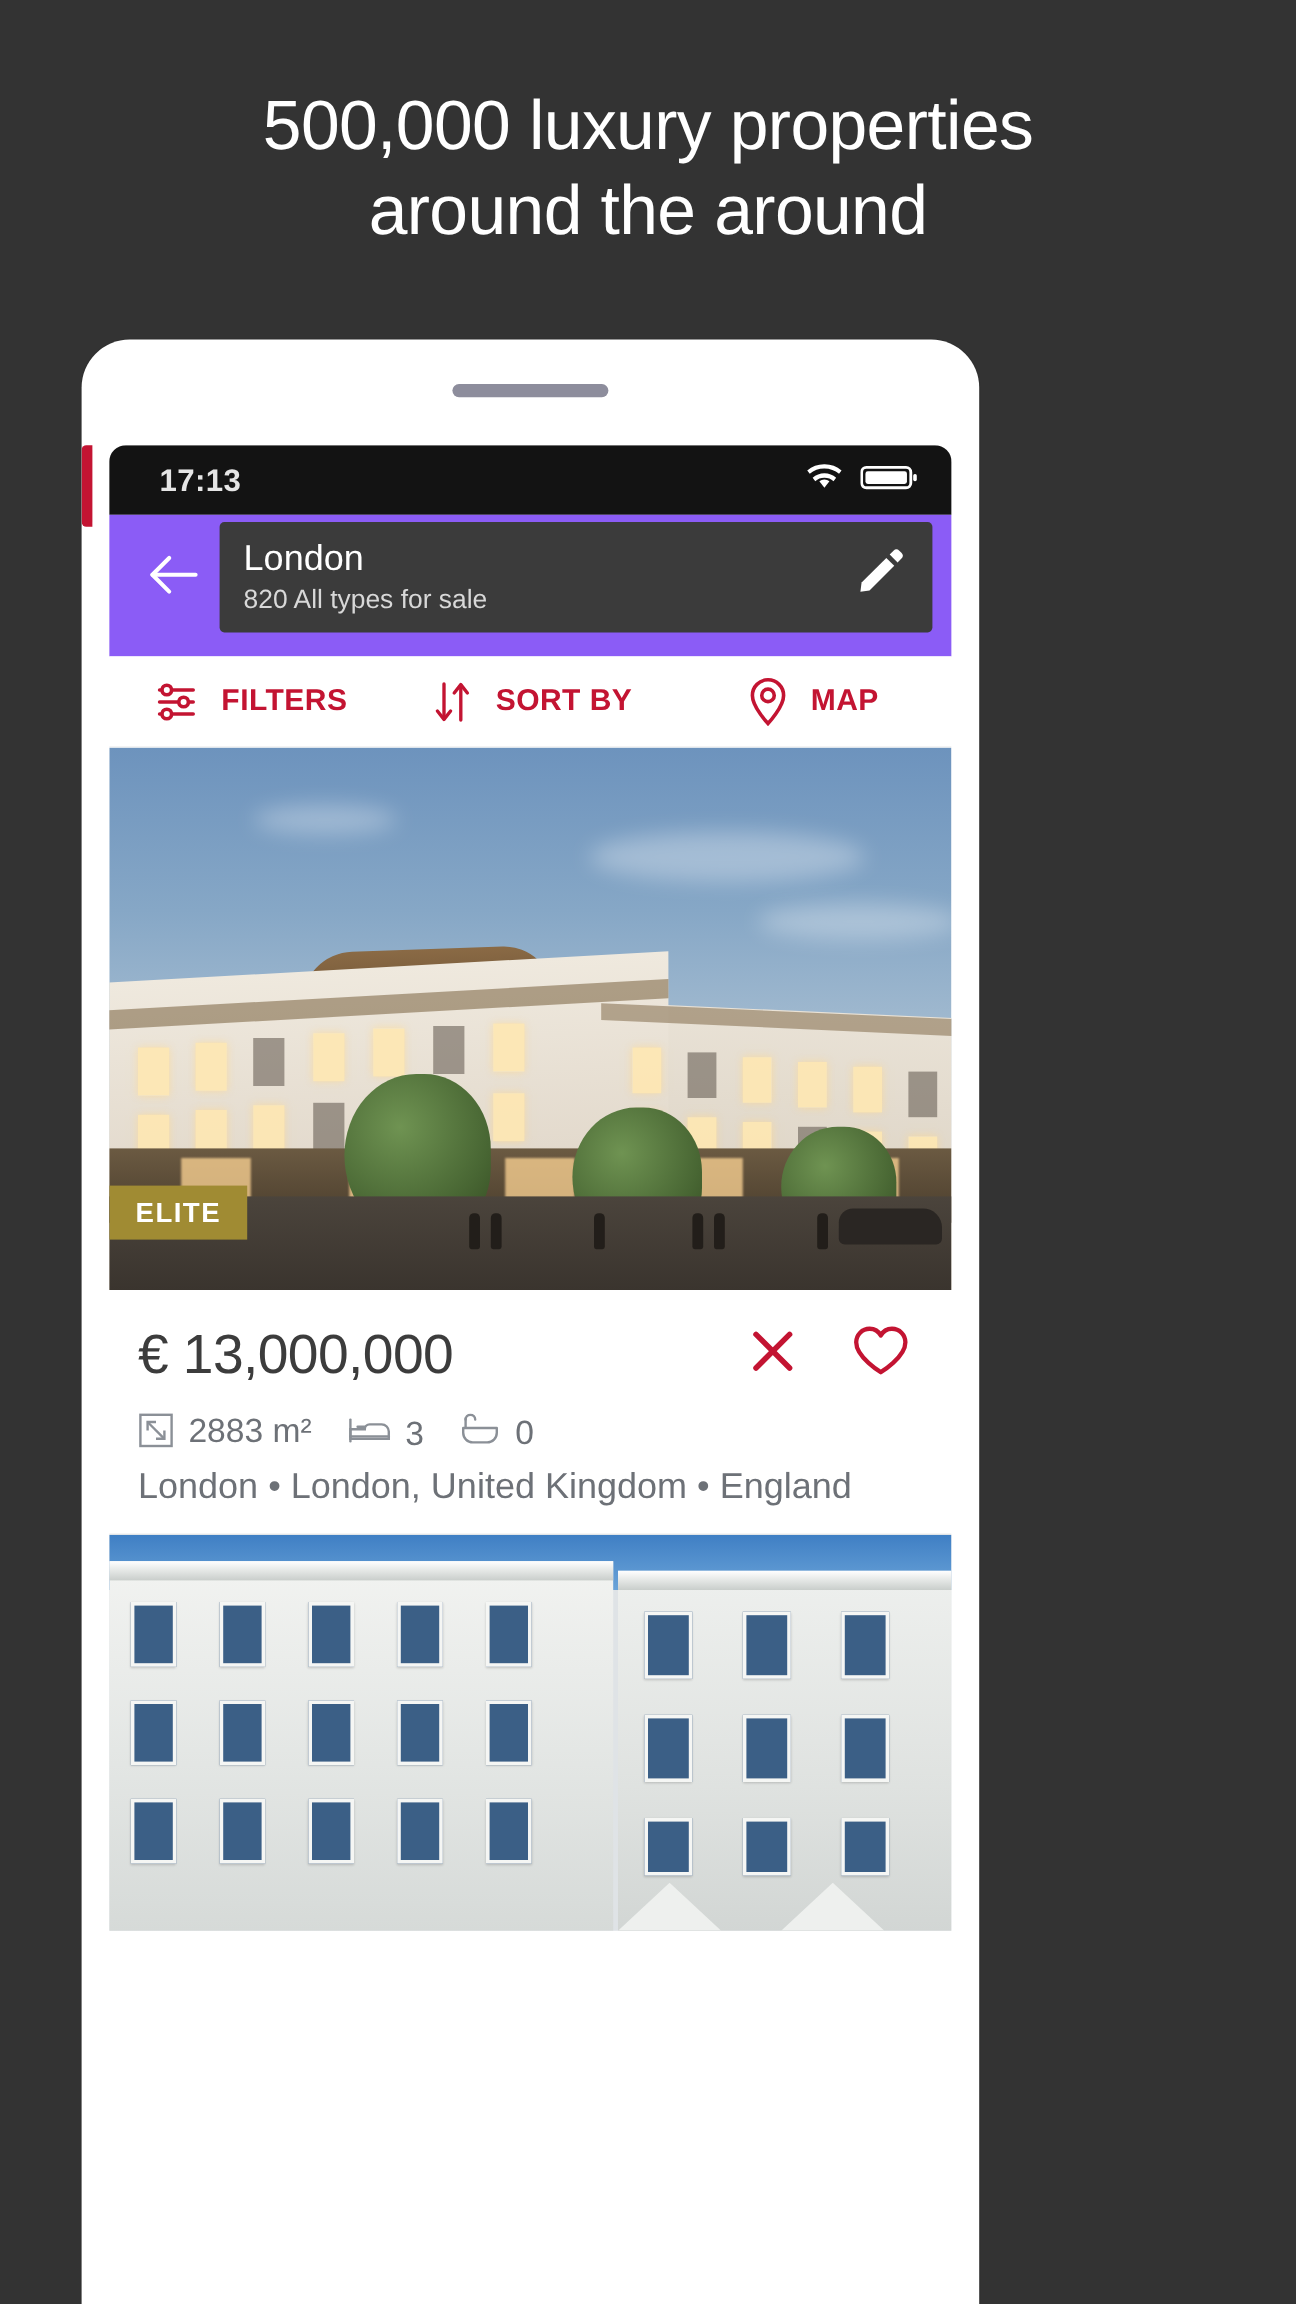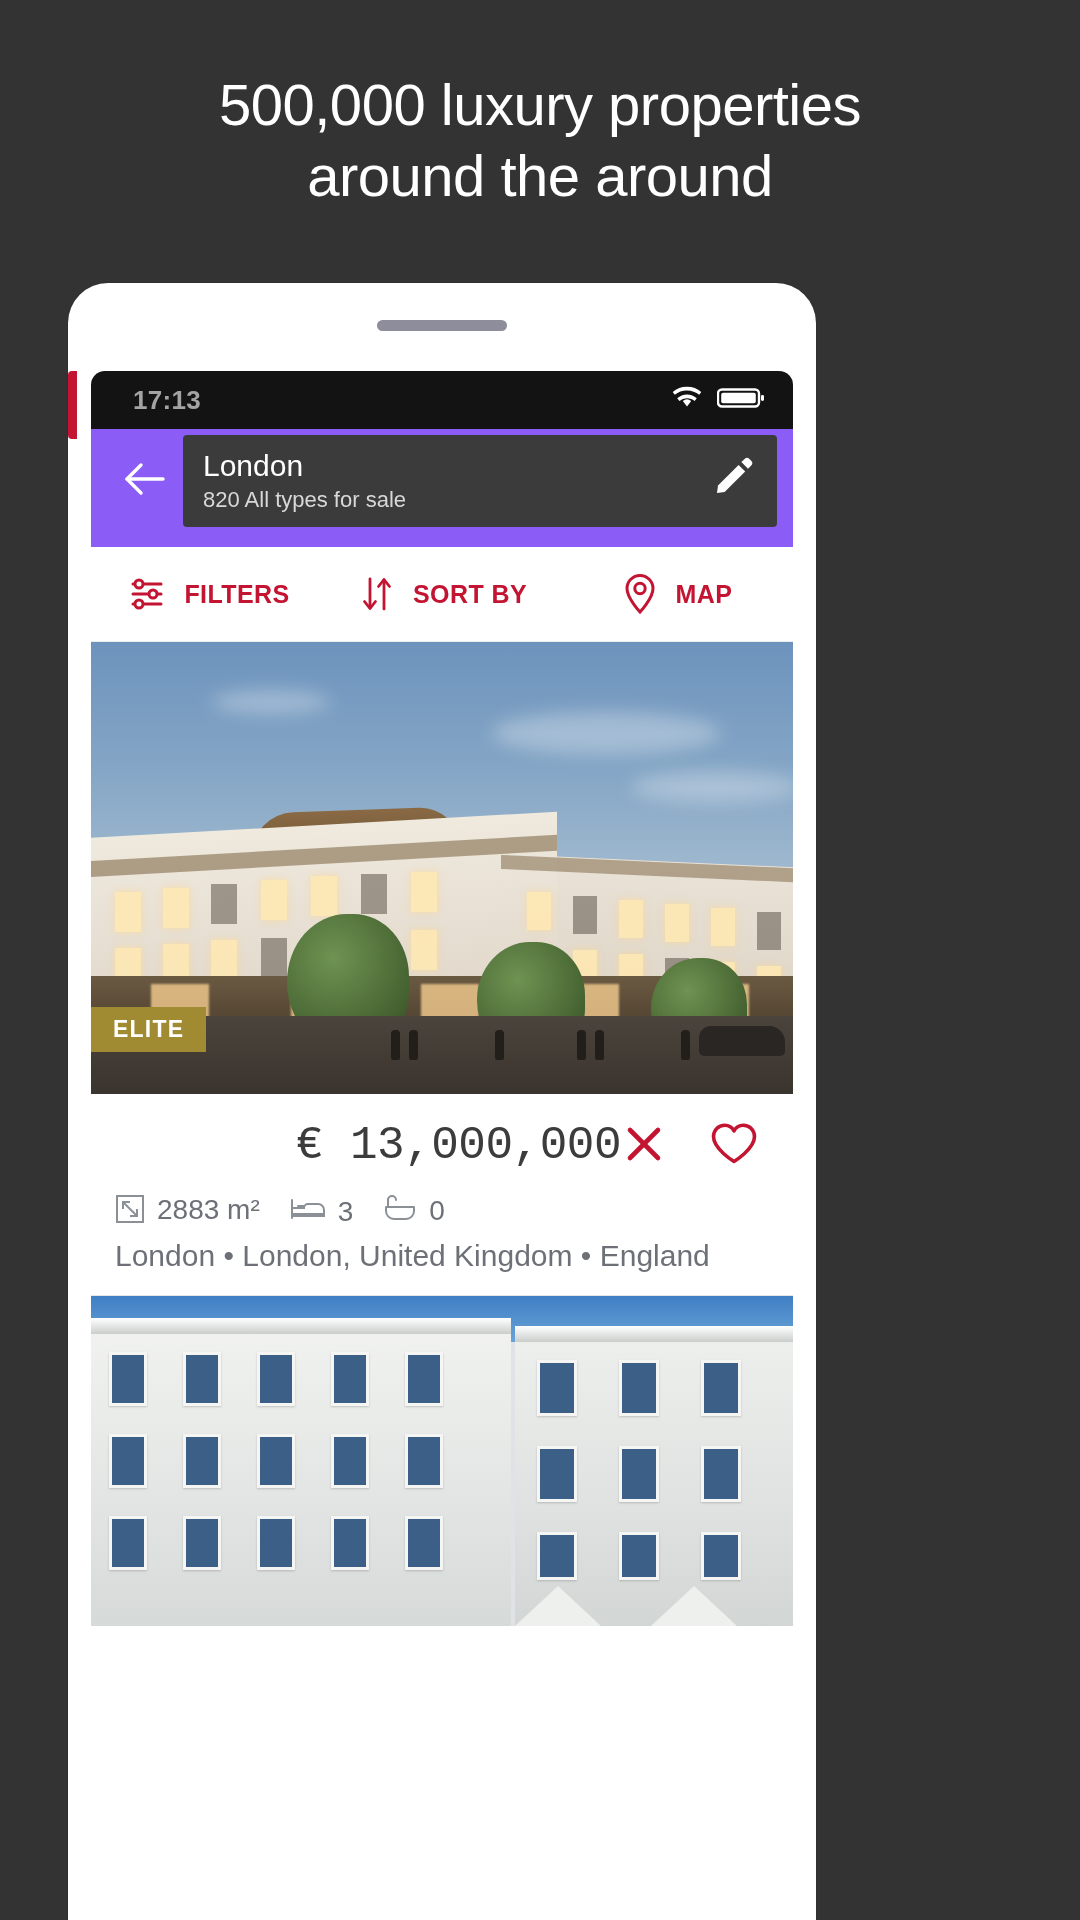--- a/index.html
+++ b/index.html
@@ -66,21 +66,21 @@
   }
 
   
   .statusbar {
     height:58px;
     background:#131313;
     display:flex;
     align-items:center;
     justify-content:space-between;
     padding:0 28px 0 42px;
-    color:#a3a3a3;
+    color:#e5e5e5;
   }
   .status-time { font-size:26px; font-weight:bold; letter-spacing:0.3px; }
   .status-icons { display:flex; align-items:center; gap:14px; }
 
   
   .searchbar-wrap {
     background:#8b5cf6;
     padding:6px 16px 20px 16px;
     display:flex;
     align-items:center;
@@ -122,21 +122,21 @@
   }
   .edit-btn {
     width:78px; height:78px;
     flex:0 0 auto;
     display:flex; align-items:center; justify-content:center;
     cursor:pointer;
   }
 
   
   .toolbar {
-    height:95px;
+    height:76px;
     background:#ffffff;
     display:flex;
     align-items:center;
     border-bottom:1px solid #ececec;
   }
   .tool {
     flex:1 1 0;
     display:flex;
     align-items:center;
     justify-content:center;
@@ -261,22 +261,21 @@
     letter-spacing:1.2px;
     padding:9px 22px;
     cursor:pointer;
   }
 
   
   .info { padding:26px 24px 22px 24px; }
   .price-row {
     display:flex;
     align-items:center;
-    justify-content:flex-end;
-    font-family:Liberation Mono, monospace;
+    justify-content:space-between;
   }
   .price {
     font-size:46px;
     font-weight:400;
     color:#3c3c3c;
     letter-spacing:-0.5px;
   }
   .price-actions { display:flex; align-items:center; gap:42px; padding-right:10px; }
   .act { cursor:pointer; display:flex; align-items:center; justify-content:center; }
 

